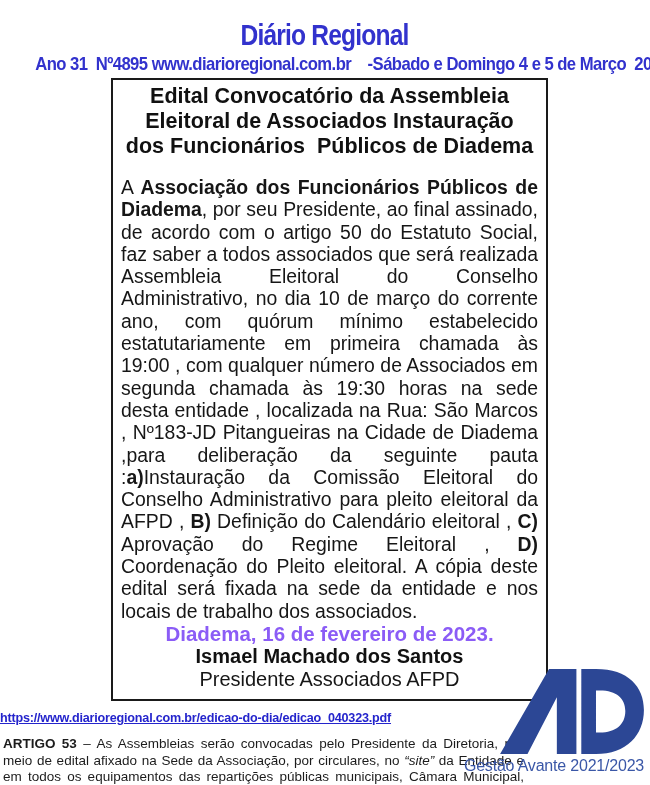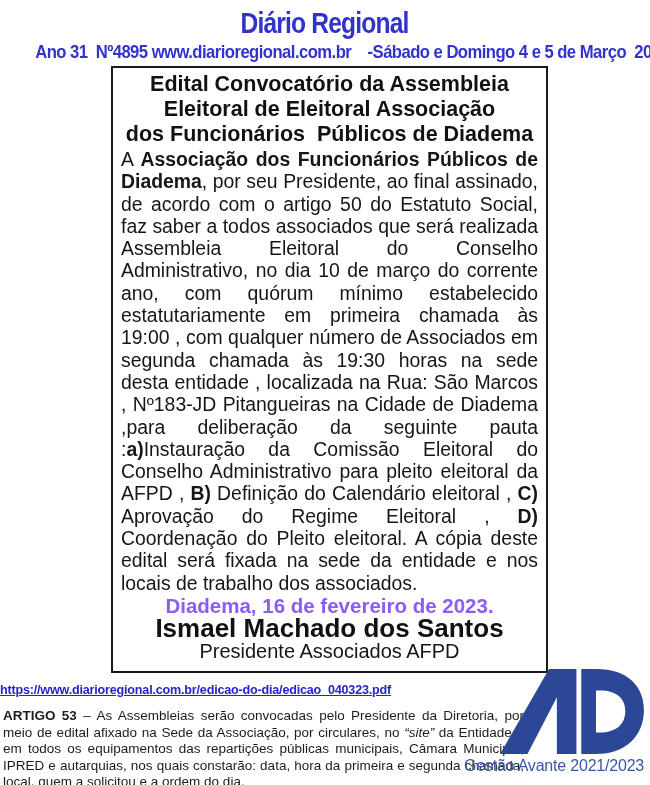--- a/index.html
+++ b/index.html
@@ -1,38 +1,38 @@
 <!DOCTYPE html>
 <html style="--header-blue: #3232cd; --link-blue: #2424cc; --caption-blue: #3a57a7;"><head>
 <meta charset="utf-8">
 <style>
   html,body{margin:0;padding:0;}
   body{font-family:"Liberation Sans","DejaVu Sans",sans-serif;background:#ffffff;}
   .page{position:relative;width:650px;height:785px;background:#fff;overflow:hidden;}
 
   
-  .masthead{text-align:center;padding-top:6px;}
+  .masthead{text-align:center;padding-top:18px;}
   .masthead-title{display:inline-block;color:var(--header-blue);font-weight:bold;
     font-size:30px;letter-spacing:-1px;transform:scaleX(0.82);transform-origin:center;
     white-space:pre;}
   .masthead-subline{text-align:center;margin-top:1px;}
   .masthead-subline span{display:inline-block;color:var(--header-blue);font-weight:bold;
     font-size:18.5px;letter-spacing:-0.6px;transform:scaleX(0.9);transform-origin:center;
     white-space:pre;}
 
   
   .notice-box{margin:3px 0 0 111px;width:417px;border:2px solid #1a1a1a;
     padding:4px 8px 8px 8px;background:#fff;}
   .notice-heading{font-weight:bold;font-size:21.5px;line-height:25px;text-align:center;
     color:#111;white-space:pre-wrap;}
   .notice-body{font-size:19.4px;line-height:22.3px;text-align:justify;color:#161616;
-    margin-top:1px;}
+    margin-top:17px;}
   .notice-body b{font-weight:bold;}
   .sig-date{font-weight:bold;font-size:20.5px;line-height:23px;text-align:center;color:#8b5cf6;}
-  .sig-name{font-weight:bold;font-size:26px;line-height:23px;text-align:center;color:#111;}
+  .sig-name{font-weight:bold;font-size:20px;line-height:23px;text-align:center;color:#111;}
   .sig-role{font-size:20px;line-height:23px;text-align:center;color:#161616;}
 
   
   .edition-link-row{text-align:left;margin-top:7px;}
   .edition-link{color:var(--link-blue);font-weight:bold;font-size:12.6px;
     text-decoration:underline;letter-spacing:-0.2px;cursor:pointer;}
 
   
   .article{margin:10px 0 0 3px;width:521px;font-size:13.5px;line-height:16.6px;
     color:#1c1c1c;text-align:justify;}
@@ -52,21 +52,21 @@
 
   <div class="masthead">
     <span class="masthead-title">Diário Regional</span>
     <div class="masthead-subline">
       <span>Ano 31  Nº4895 www.diarioregional.com.br    -Sábado e Domingo 4 e 5 de Março  2023</span>
     </div>
   </div>
 
   <div class="notice-box">
     <div class="notice-heading">Edital Convocatório da Assembleia
-Eleitoral de Eleitoral Associação
+Eleitoral de Associados Instauração
 dos Funcionários  Públicos de Diadema</div>
     <div class="notice-body"><span>A </span><b>Associação dos Funcionários Públicos de Diadema</b><span>, por seu Presidente, ao final assinado, de acordo com o artigo 50 do Estatuto Social, faz saber a todos associados que será realizada Assembleia Eleitoral do Conselho Administrativo, no dia 10 de março do corrente ano, com quórum mínimo estabelecido estatutariamente em primeira chamada às 19:00 , com qualquer número de Associados em segunda chamada às 19:30 horas na sede desta entidade , localizada na Rua: São Marcos , Nº183-JD Pitangueiras na Cidade de Diadema ,para deliberação da seguinte pauta :</span><b>a)</b><span>Instauração da Comissão Eleitoral do Conselho Administrativo para pleito eleitoral da AFPD , </span><b>B)</b><span> Definição do Calendário eleitoral , </span><b>C)</b><span> Aprovação do Regime Eleitoral , </span><b>D)</b><span> Coordenação do Pleito eleitoral. A cópia deste edital será fixada na sede da entidade e nos locais de trabalho dos associados.</span></div>
     <div class="sig-date">Diadema, 16 de fevereiro de 2023.</div>
     <div class="sig-name">Ismael Machado dos Santos</div>
     <div class="sig-role">Presidente Associados AFPD</div>
   </div>
 
   <div class="edition-link-row">
     <a class="edition-link">https://www.diarioregional.com.br/edicao-do-dia/edicao_040323.pdf</a>
   </div>

